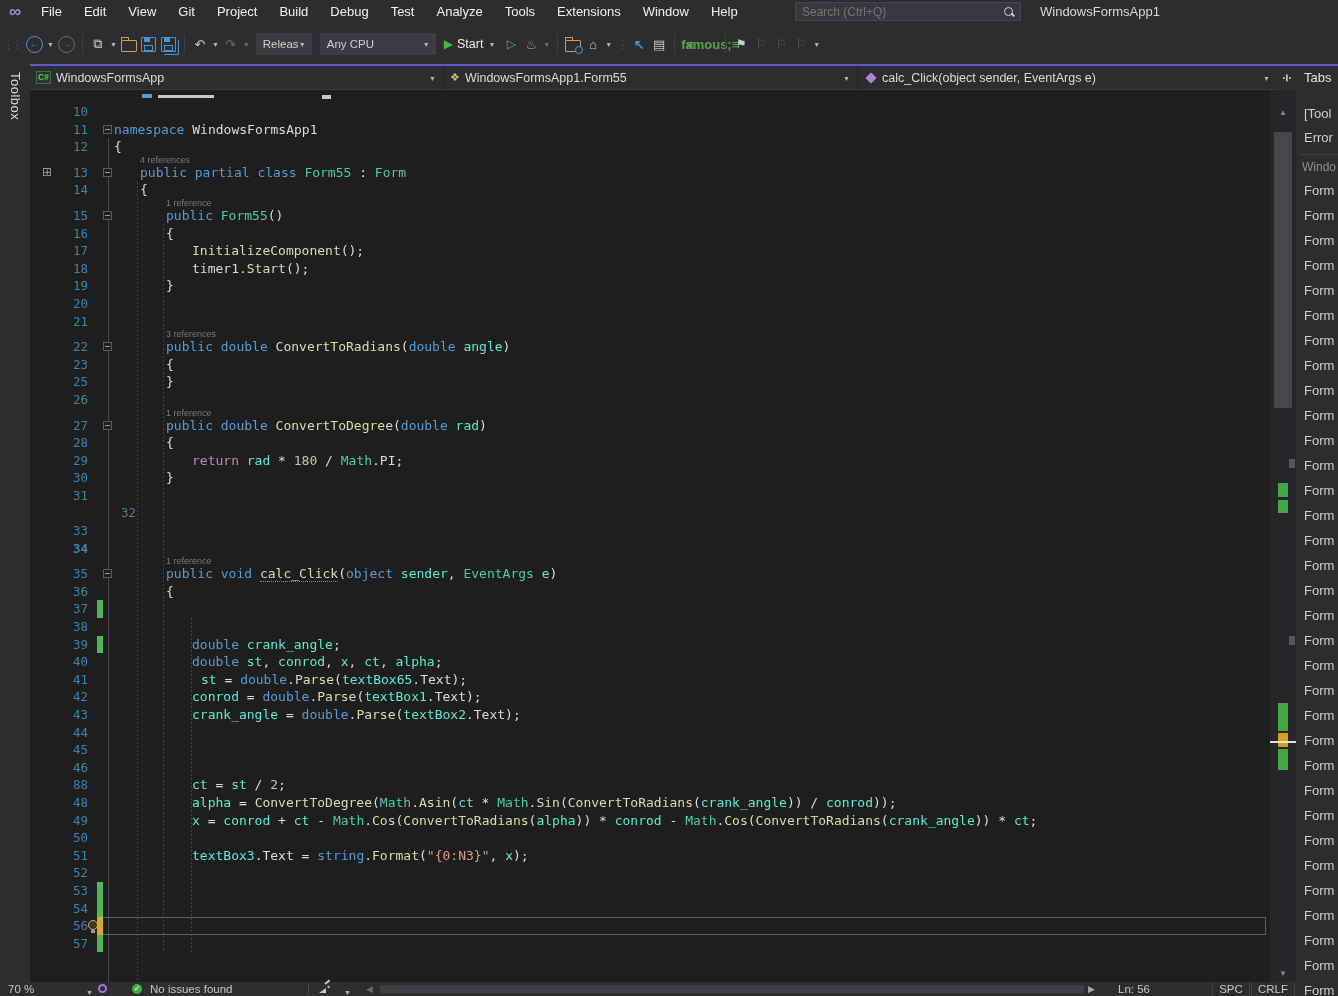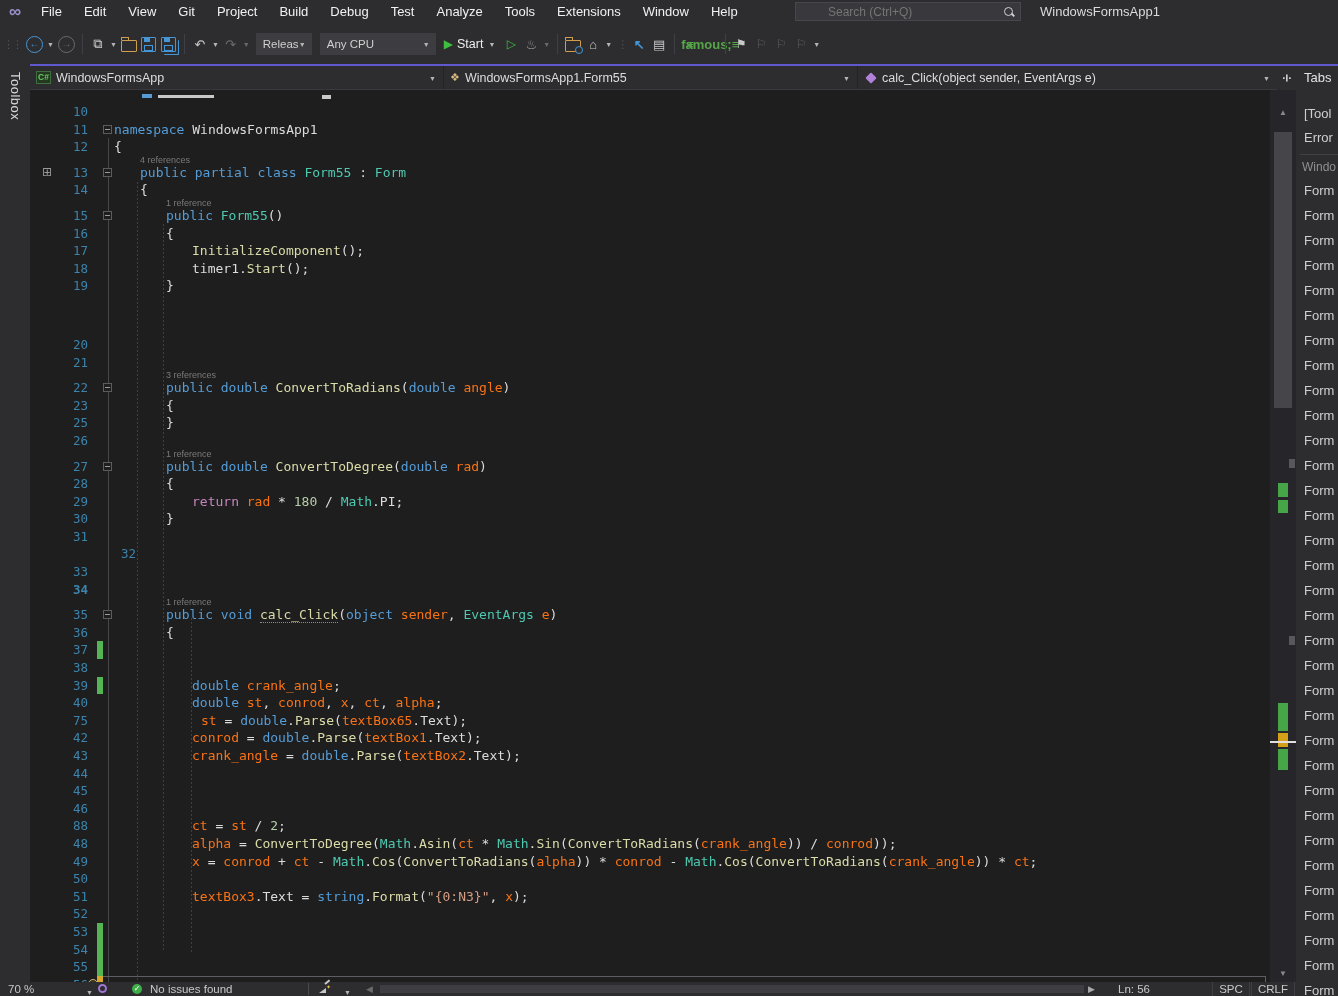--- a/index.html
+++ b/index.html
@@ -3,21 +3,21 @@
 <meta charset="utf-8">
 <style>
   html,body{margin:0;padding:0;background:#1e1e1e;}
   #app{position:relative;width:1338px;height:996px;background:#1e1e1e;overflow:hidden;
        font-family:"Liberation Sans",sans-serif;color:#dcdcdc;-webkit-font-smoothing:antialiased;}
   
   #menubar{position:absolute;left:0;top:0;width:1338px;height:24px;background:#2d2d30;display:flex;align-items:center;}
   .vslogo{width:30px;text-align:center;font-size:17px;font-weight:bold;color:#9a8fc8;line-height:24px;}
   .mitem{padding:0 11px;font-size:13px;color:#f1f1f1;line-height:24px;cursor:default;}
   #searchbox{position:absolute;left:795px;top:2px;width:226px;height:19px;background:#38383d;border:1px solid #46464c;
-             display:flex;align-items:center;box-sizing:border-box;padding-left:26px;}
+             display:flex;align-items:center;box-sizing:border-box;}
   #searchbox input{flex:1;background:transparent;border:none;outline:none;color:#a8a8a8;font-size:12px;padding:0 6px;
              font-family:"Liberation Sans",sans-serif;}
   .mag{position:relative;width:14px;height:14px;margin-right:4px;}
   .mag::before{content:"";position:absolute;left:2px;top:2px;width:7px;height:7px;border:1.5px solid #d0d0d0;border-radius:50%;}
   .mag::after{content:"";position:absolute;left:9px;top:9px;width:4px;height:1.5px;background:#d0d0d0;transform:rotate(45deg);}
   #wintitle{position:absolute;left:1040px;top:0;font-size:13px;color:#dadada;line-height:24px;}
   
   #toolbar{position:absolute;left:0;top:24px;width:1338px;height:40px;background:#2d2d30;display:flex;align-items:center;}
   .grip{color:#55555a;font-size:11px;letter-spacing:-2px;margin:0 3px;}
   .tsep{width:1px;height:20px;background:#3f3f46;margin:0 5px;}
@@ -69,21 +69,21 @@
   .bar-g{background:#55b555;}
   .bar-y{background:#d9a62e;}
   .obox{position:absolute;left:73px;top:4px;width:9px;height:9px;border:1px solid #5c5c5c;background:#1e1e1e;box-sizing:border-box;}
   .obox::after{content:"";position:absolute;left:1px;top:3px;width:5px;height:1px;background:#9a9a9a;}
   .gicon{position:absolute;left:12px;top:0;color:#9a9a9a;font-size:12px;font-family:"DejaVu Sans",sans-serif;}
   .bulb{position:absolute;left:58px;top:3px;width:8px;height:8px;border-radius:50%;border:1.5px solid #c9b46a;background:#3a3524;}
   .bulb::after{content:"";position:absolute;left:2px;top:9px;width:4px;height:3px;background:#9a9a9a;}
   .curbox{position:absolute;left:70px;right:4px;top:0;bottom:0;border:1px solid #5e5e62;}
   .code{position:absolute;top:0;white-space:pre;}
   .tk-k{color:#569CD6;} .tk-c{color:#C586C0;} .tk-t{color:#4EC9B0;} .tk-m{color:#DCDCAA;}
-  .tk-mu{color:#DCDCAA;border-bottom:1px dotted #8a8a8a;} .tk-v{color:#f97316;}
+  .tk-mu{color:#DCDCAA;border-bottom:1px dotted #8a8a8a;} .tk-v{color:#5eead4;}
   .tk-n{color:#B5CEA8;} .tk-s{color:#D69D85;} .tk-p{color:#DCDCDC;}
   .clipfrag{position:absolute;background:#c8c8c8;}
   
   #vscroll{position:absolute;left:1270px;top:90px;width:26px;height:892px;background:#26262a;}
   #vscroll .arrow{position:absolute;left:0;width:26px;text-align:center;color:#8a8a8a;font-size:8px;}
   #vthumb{position:absolute;left:4px;width:18px;top:42px;height:276px;background:#45454a;}
   .smark{position:absolute;left:8px;width:10px;}
   .smark.g{background:#46a546;}
   .smark.y{background:#d4a017;}
   #scaretline{position:absolute;left:0;width:26px;height:2px;top:651px;background:#e0e0e0;}
@@ -291,21 +291,21 @@
             <span class="ln">18</span>
             <span class="code" style="left: 162px;"><span class="tk-p">timer1.</span><span class="tk-m">Start</span><span class="tk-p">();</span></span>
           </div>
         </div>
         <div class="row" style="height: 17.6px;">
           <div class="crow">
             <span class="ln">19</span>
             <span class="code" style="left: 136px;"><span class="tk-p">}</span></span>
           </div>
         </div>
-        <div class="row" style="height: 17.6px; margin-top: 41px;">
+        <div class="row" style="height: 17.6px;">
           <div class="crow">
             <span class="ln">20</span>
           </div>
         </div>
         <div class="row" style="height: 17.6px;">
           <div class="crow">
             <span class="ln">21</span>
           </div>
         </div>
         <div class="row" style="height: 25.6px;">
@@ -412,21 +412,21 @@
           </div>
         </div>
         <div class="row" style="height: 17.6px;">
           <div class="crow">
             <span class="ln">40</span>
             <span class="code" style="left: 162px;"><span class="tk-k">double</span><span class="tk-p"> </span><span class="tk-v">st</span><span class="tk-p">, </span><span class="tk-v">conrod</span><span class="tk-p">, </span><span class="tk-v">x</span><span class="tk-p">, </span><span class="tk-v">ct</span><span class="tk-p">, </span><span class="tk-v">alpha</span><span class="tk-p">;</span></span>
           </div>
         </div>
         <div class="row" style="height: 17.6px;">
           <div class="crow">
-            <span class="ln">75</span>
+            <span class="ln">41</span>
             <span class="code" style="left: 171px;"><span class="tk-v">st</span><span class="tk-p"> = </span><span class="tk-k">double</span><span class="tk-p">.</span><span class="tk-m">Parse</span><span class="tk-p">(</span><span class="tk-v">textBox65</span><span class="tk-p">.Text);</span></span>
           </div>
         </div>
         <div class="row" style="height: 17.6px;">
           <div class="crow">
             <span class="ln">42</span>
             <span class="code" style="left: 162px;"><span class="tk-v">conrod</span><span class="tk-p"> = </span><span class="tk-k">double</span><span class="tk-p">.</span><span class="tk-m">Parse</span><span class="tk-p">(</span><span class="tk-v">textBox1</span><span class="tk-p">.Text);</span></span>
           </div>
         </div>
         <div class="row" style="height: 17.6px;">
@@ -486,26 +486,20 @@
         </div>
         <div class="row" style="height: 17.6px;">
           <div class="crow">
             <span class="ln">53</span>
             <span class="bar bar-g"></span>
           </div>
         </div>
         <div class="row" style="height: 17.6px;">
           <div class="crow">
             <span class="ln">54</span>
-            <span class="bar bar-g"></span>
-          </div>
-        </div>
-        <div class="row" style="height: 17.6px;">
-          <div class="crow">
-            <span class="ln">55</span>
             <span class="bar bar-g"></span>
           </div>
         </div>
         <div class="row" style="height: 17.6px;">
           <div class="crow">
             <div class="curbox"></div>
             <span class="ln">56</span>
             <span class="bar bar-y"></span>
             <span class="bulb"></span>
           </div>

